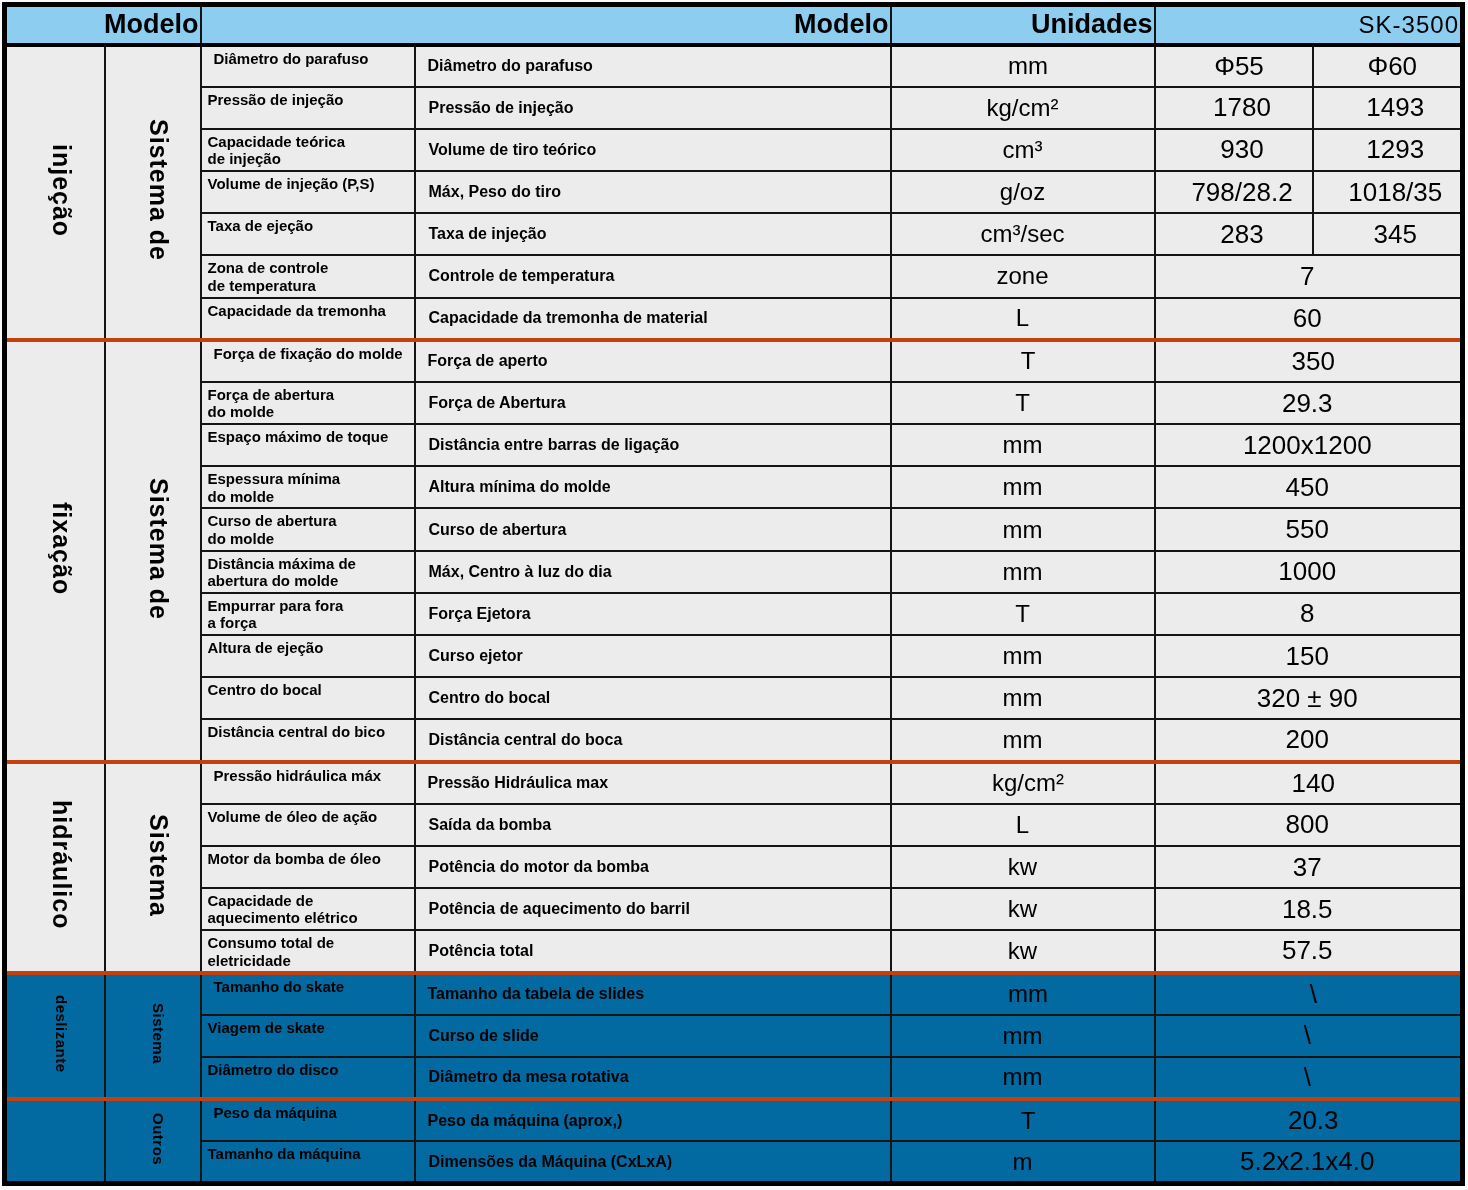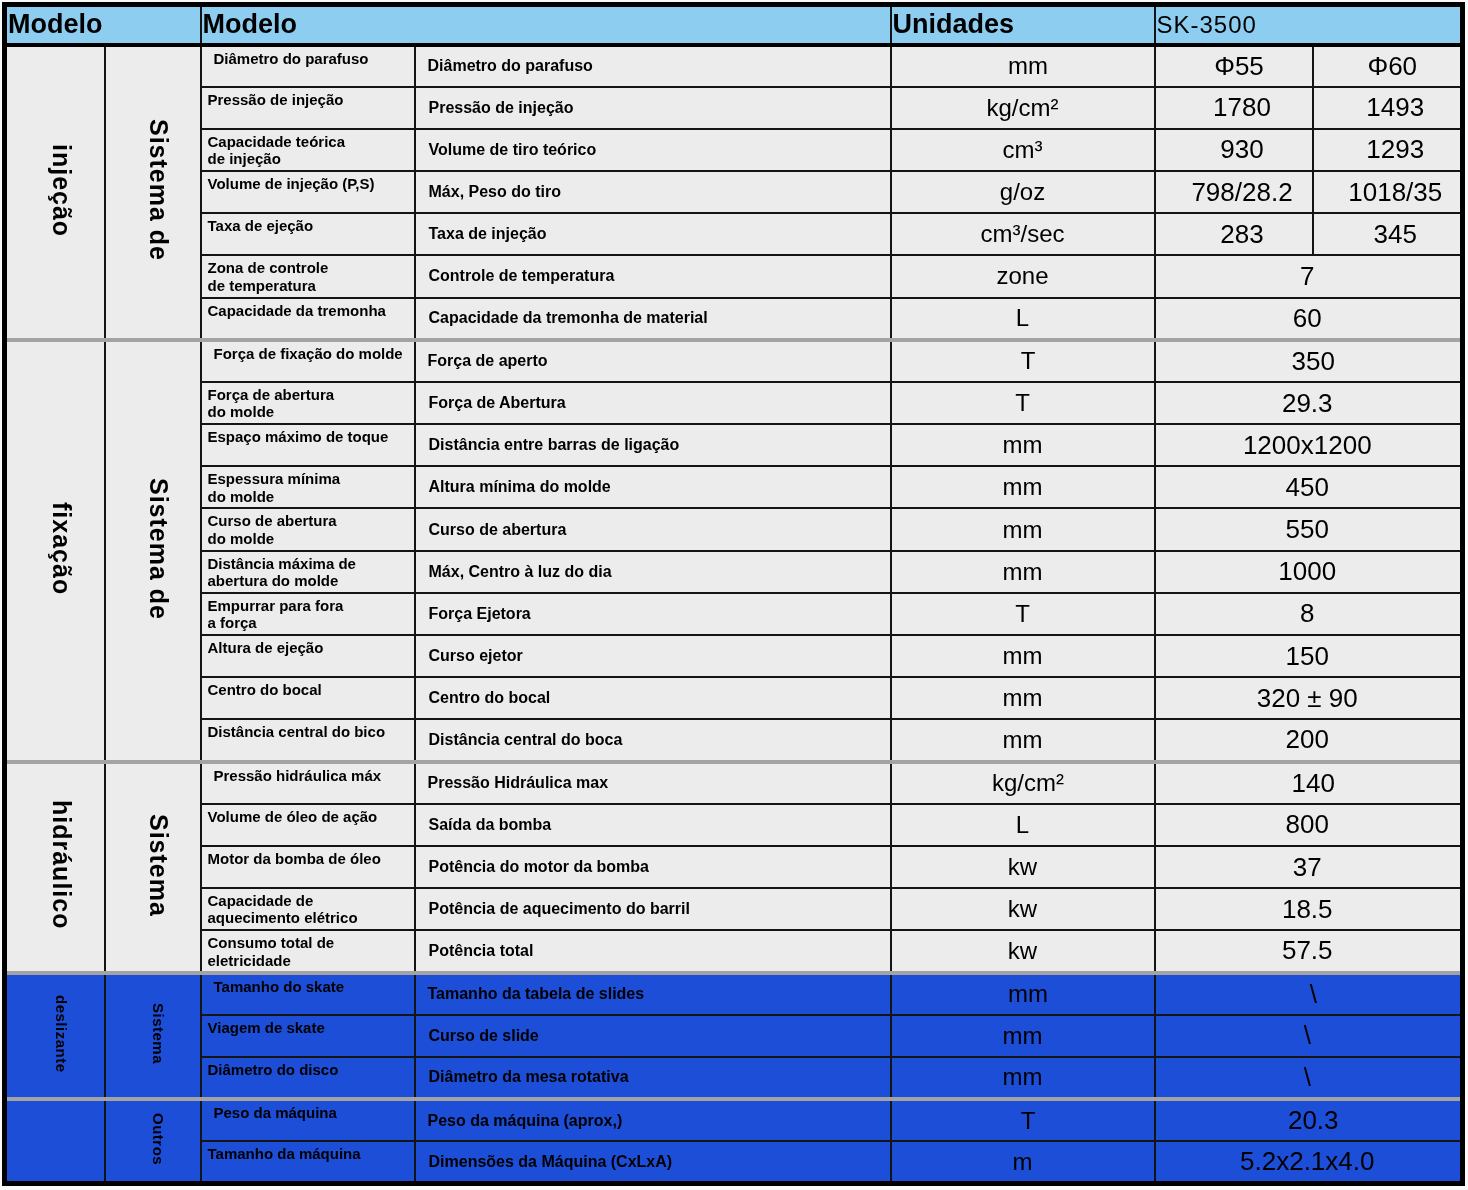--- a/index.html
+++ b/index.html
@@ -16,29 +16,29 @@
   }
   col.c-g2{width:100px;} col.c-g1{width:96px;}
   col.c-l1{width:214px;} col.c-l2{width:476px;}
   col.c-u {width:264px;} col.c-v1{width:158px;} col.c-v2{width:150px;}
 
   th, td { border:2px solid #141414; box-sizing:border-box; overflow:visible; }
 
   thead tr { height:40px; }
   thead th {
     background:#8dcdf0;
-    font-size:27px; font-weight:bold; text-align:left; vertical-align:middle;
+    font-size:27px; font-weight:bold; text-align:right; vertical-align:middle;
     border-bottom:4px solid #000;
   }
   thead th.model-value { font-weight:normal; font-size:24px; letter-spacing:1px; }
 
   tbody tr { height:42px; }
   tbody.gray td { background:#ececec; }
-  tbody.white td { background:#1d4ed8; }
-  tbody.sec > tr:first-child > td { border-top:4px solid #a3a3a3;padding-left:12px; }
+  tbody.white td { background:#0369a1; }
+  tbody.sec > tr:first-child > td { border-top:4px solid #c2410c;padding-left:12px; }
 
   td.gcell { text-align:center; vertical-align:middle; padding:0; }
   .rot {
     writing-mode:vertical-rl; display:inline-block;
     font-weight:bold; white-space:nowrap; line-height:1;
   }
   .rot.big   { font-size:25px; letter-spacing:1px; }
   .rot.small { font-size:15px; letter-spacing:0.5px; }
 
   td.l1 {

